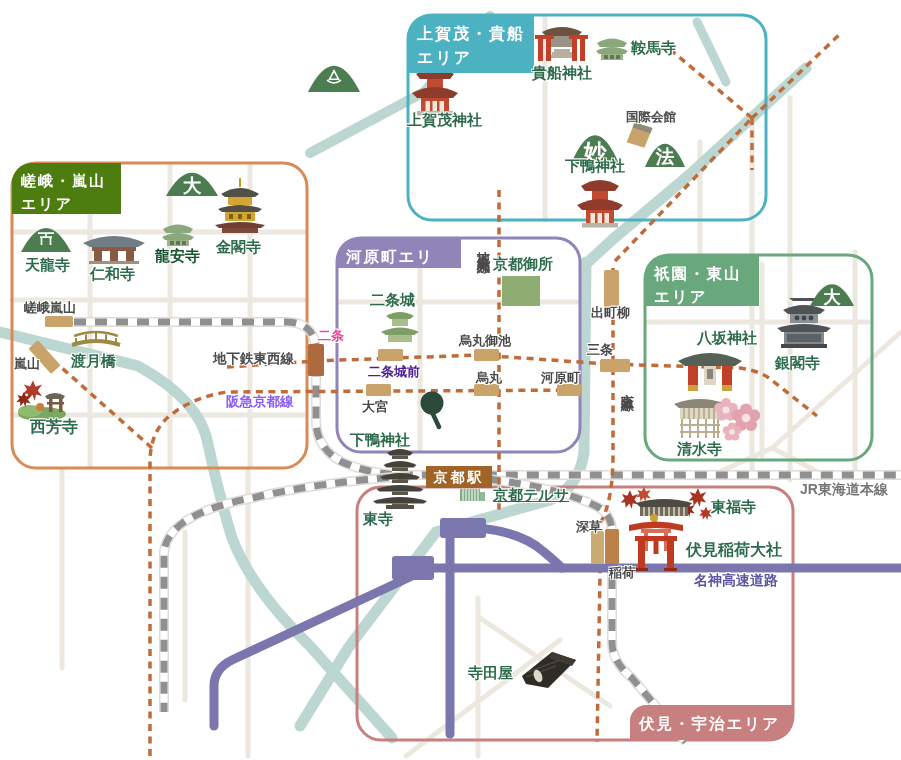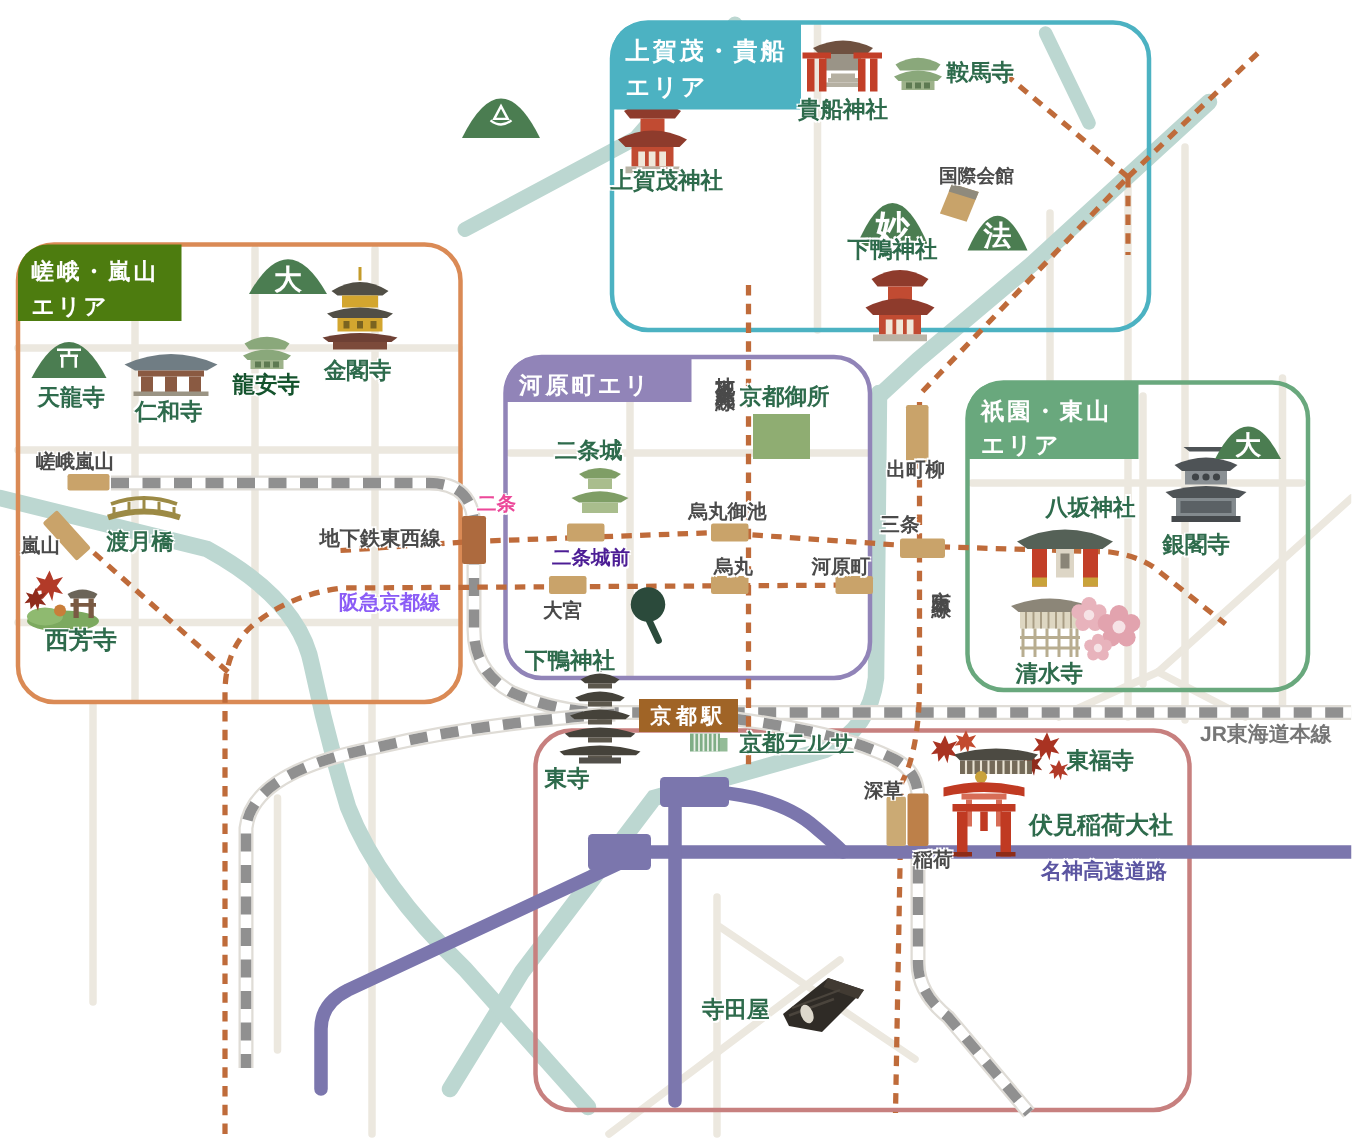--- a/index.html
+++ b/index.html
@@ -342,20 +342,21 @@
       <g>
         <path d="M432,412 L439,427" stroke="#2b4a3b" stroke-width="4.5" stroke-linecap="round"></path>
         <circle cx="432" cy="403" r="11.5" fill="#2b4a3b"></circle>
       </g>
     </svg>
   <div id="overlay">
       <div class="area-label" style="left: 408px; top: 15px; width: 126px; height: 58px; background: rgb(76, 178, 194); font-size: 16px; border-radius: 20px 0px 0px;"><span>上賀茂・貴船</span><br><span>エリア</span></div>
       <div class="area-label" style="left: 12px; top: 163px; width: 109px; height: 51px; background: #4d7c0f; font-size: 15px; border-radius: 20px 0px 0px;"><span>嵯峨・嵐山</span><br><span>エリア</span></div>
       <div class="area-label" style="left: 337px; top: 238px; width: 124px; height: 30px; background: rgb(145, 132, 184); font-size: 15.5px; border-radius: 20px 0px 0px;"><span>河原町エリア</span></div>
       <div class="area-label" style="left: 645px; top: 255px; width: 114px; height: 51px; background: rgb(105, 168, 125); font-size: 15.5px; border-radius: 20px 0px 0px;"><span>祇園・東山</span><br><span>エリア</span></div>
+      <div class="area-label" style="left: 630px; top: 705px; width: 163px; height: 35px; background: rgb(199, 128, 127); font-size: 15.5px; border-radius: 16px 0px 20px;"><span>伏見・宇治エリア</span></div>
       <div class="lbl" style="left: 532px; top: 64px; font-size: 15px; color: rgb(46, 107, 76);">貴船神社</div>
       <div class="lbl" style="left: 631px; top: 39px; font-size: 15px; color: rgb(46, 107, 76);">鞍馬寺</div>
       <div class="lbl" style="left: 407px; top: 111px; font-size: 15px; color: rgb(46, 107, 76);">上賀茂神社</div>
       <div class="lbl" style="left: 626px; top: 109px; font-size: 12.5px; color: rgb(74, 74, 74);">国際会館</div>
       <div class="lbl" style="left: 565px; top: 157px; font-size: 15px; color: rgb(46, 107, 76);">下鴨神社</div>
       <div class="lbl" style="left: 216px; top: 238px; font-size: 15px; color: rgb(46, 107, 76);">金閣寺</div>
       <div class="lbl" style="left: 155px; top: 247px; font-size: 15px; color: #14532d;">龍安寺</div>
       <div class="lbl" style="left: 90px; top: 265px; font-size: 15px; color: rgb(46, 107, 76);">仁和寺</div>
       <div class="lbl" style="left: 25px; top: 256px; font-size: 15px; color: rgb(46, 107, 76);">天龍寺</div>
       <div class="lbl" style="left: 71px; top: 352px; font-size: 15px; color: rgb(46, 107, 76);">渡月橋</div>

